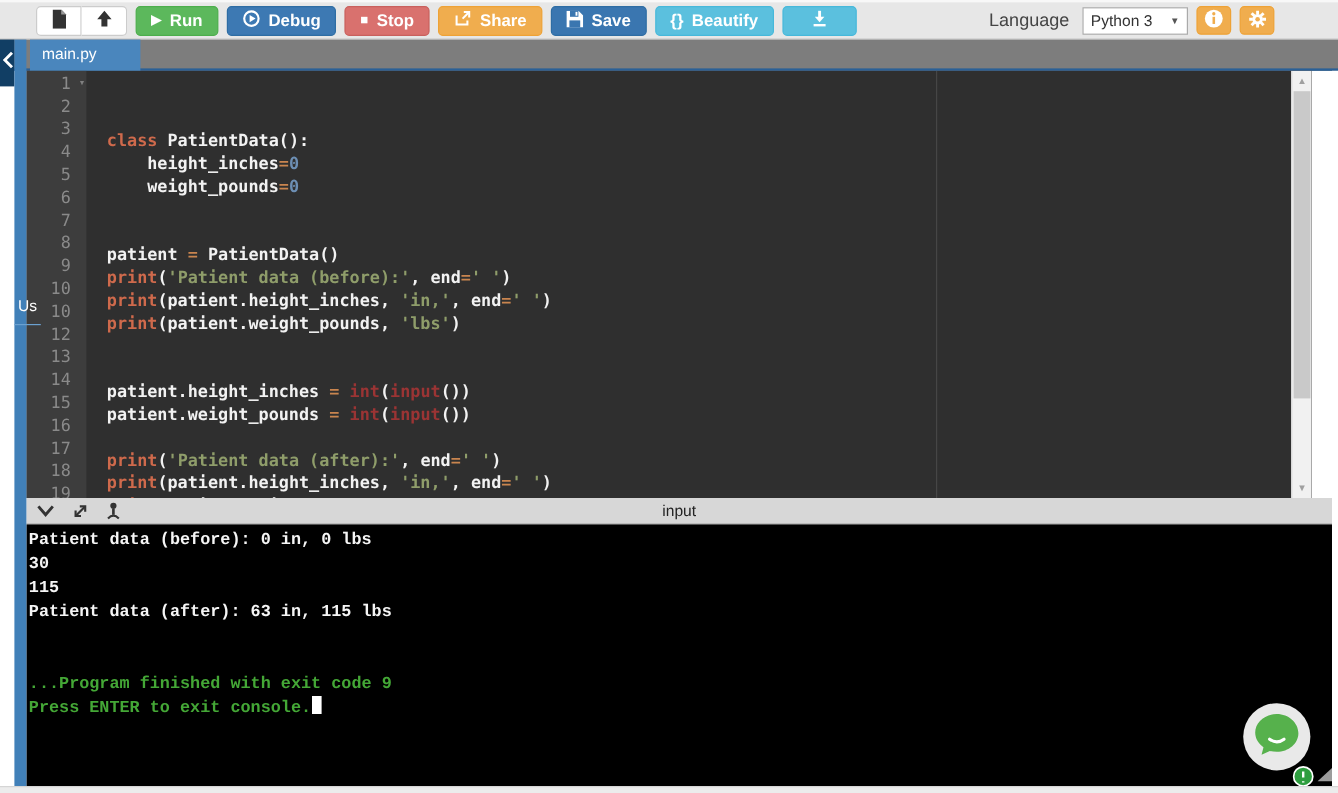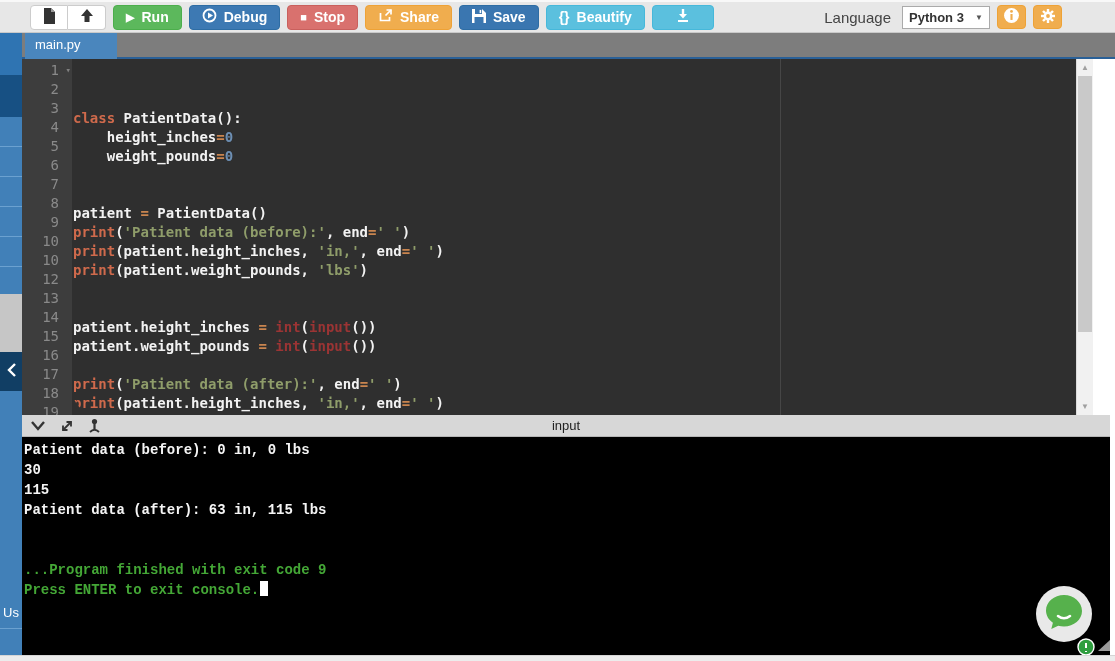--- a/index.html
+++ b/index.html
@@ -25,40 +25,40 @@
   .stop     { background:#d9716e; border-color:#c9605d; }
   .share    { background:#f0ad4e; border-color:#eea236; }
   .save     { background:#3a76b0; border-color:#2e6da4;text-align:right; }
   .beautify { background:#5bc0de; border-color:#46b8da; }
   .download { background:#5bc0de; border-color:#46b8da; width:62px; justify-content:center; }
   .glyph { font-size:11px; line-height:1; }
   .spacer { flex:1; }
   .lang-label { color:#444; font-size:15px; margin-right:4px; }
   .select { width:88px; height:23px; background:#fff; border:1px solid #aaa;
             display:flex; align-items:center; padding:0 6px; font-size:13px; color:#333;
-            justify-content:space-between; cursor:pointer;font-weight:bold; }
+            justify-content:space-between; cursor:pointer; }
   .select .caret { font-size:8px; color:#555; }
   .sqbtn { width:29px; height:24px; background:#f0ad4e; border:1px solid #eea236;
            border-radius:4px; display:flex; align-items:center; justify-content:center; cursor:pointer; }
 
   
   .tabbar { position:absolute; top:33px; left:0; width:1115px; height:26px;
             background:#7d7d7d; border-bottom:2px solid #2a6097; }
   .tab { position:absolute; left:25px; top:0; height:39px; line-height:24px;
          width:92px; background:#4a86bd; color:#fff; font-size:13px;
          padding-left:10px; cursor:pointer; }
 
   
   .editor { position:absolute; top:59px; left:22px; width:1071px; height:356px;
             background:#2f2f2f; display:flex; overflow:hidden; }
   .gutter { width:50px; background:#3d3d3d; color:#8a8a8a;
             font:14px "DejaVu Sans Mono", monospace; text-align:right; padding-top:2px; }
   .gutter .ln { height:19px; line-height:19px; padding-right:13px; position:relative; }
   .gutter .fold { position:absolute; right:1px; top:0; font-size:9px; color:#808080; }
-  .code { flex:1; position:relative; padding:2px 0 0 1px; white-space:pre;
+  .code { flex:1; position:relative; padding:2px 0 0 17px; white-space:pre;
           font:700 14px "DejaVu Sans Mono", monospace; color:#f2f2f2; overflow:hidden;border-radius:26px; }
   .print-margin { position:absolute; left:708px; top:0; bottom:0; width:1px; background:#464646; }
   .cl { height:19px; line-height:19px; position:relative; }
   .tk-kw  { color:#cf6a4c; }
   .tk-str { color:#8f9d6a; }
   .tk-num { color:#6d8fb4; }
   .tk-op  { color:#c9854f; }
   .tk-fn  { color:#9b3434; }
   .tk-pln { color:#f2f2f2; }
   .vscroll { width:17px; background:#f1f1f1; position:relative; border-left:1px solid #dcdcdc; }
@@ -78,21 +78,21 @@
   .console { position:absolute; top:437px; left:22px; width:1088px; height:218px;
              background:#000; padding:3px 0 0 2px; cursor:text;
              font:700 14px "Liberation Mono", monospace; color:#f5f5f5; }
   .cline { height:20px; line-height:20px; white-space:pre; }
   .cline.sys { color:#44a736; }
   .cursor { display:inline-block; width:8px; height:15px; background:#fff;
             vertical-align:-2px; margin-left:1px; }
 
   
   .left-strip { position:absolute; top:33px; left:0; width:22px; height:622px;
-                display:flex; flex-direction:column; }
+                display:flex; flex-direction:row; }
   .seg-a { height:42px; background:#2f74b2; }
   .seg-b { height:42px; background:#175083; }
   .seg-items { height:177px;
      background:repeating-linear-gradient(to bottom,#4180b8 0 29px,#6ba1d0 29px 30px); }
   .seg-gray { height:58px; background:#c6c6c6; }
   .seg-navy { height:39px; background:#113e64; display:flex; align-items:center;
               justify-content:center; cursor:pointer; }
   .seg-blue { flex:1; background:#4180b8; position:relative; cursor:pointer; }
   .us { position:absolute; top:214px; left:0; width:22px; text-align:center;
         color:#fff; font-size:13px; }

